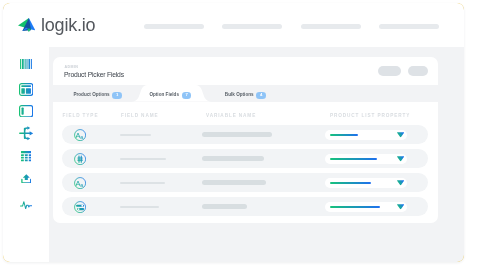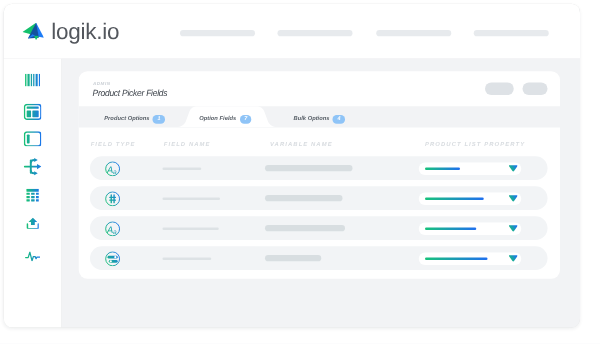--- a/index.html
+++ b/index.html
@@ -1,30 +1,30 @@
 <!DOCTYPE html>
 <html><head>
 <meta charset="utf-8">
 <style>
   html,body{margin:0;padding:0;}
   body{width:480px;height:275px;background:#ffffff;font-family:"Liberation Sans",sans-serif;overflow:hidden;-webkit-font-smoothing:antialiased;}
-  #app{position:absolute;left:3px;top:3px;width:461px;height:259px;border-radius:7px;overflow:hidden;background:#e5e5e5;
+  #app{position:absolute;left:3px;top:3px;width:461px;height:259px;border-radius:7px;overflow:hidden;background:#eab308;
        box-shadow:0 1px 3px rgba(16,24,40,0.07);}
   
   #topbar{position:absolute;left:0;top:0;width:461px;height:44px;background:#fff;box-shadow:0 0.6px 0 rgba(190,196,204,0.45);}
   #logo{position:absolute;left:15px;top:14.9px;width:17.2px;height:14.1px;}
   #wordmark{position:absolute;left:38px;top:13px;font-size:18px;line-height:18px;color:#53575d;letter-spacing:-0.2px;font-weight:400;}
   .navpill{position:absolute;top:21.1px;height:5px;border-radius:3px;background:#e7eaed;}
   
   #sidebar{position:absolute;left:0;top:44px;width:46px;height:215px;background:#fff;}
   .sideicon{position:absolute;left:0;width:46px;display:flex;justify-content:center;}
   
   #content{position:absolute;left:46px;top:44px;width:415px;height:215px;background:#f2f3f5;}
   .card{position:absolute;background:#fff;border-radius:7px;}
-  #card1{left:14px;top:10px;width:385px;height:166px;font-style:italic;}
+  #card1{left:4px;top:10px;width:385px;height:166px;}
   #card2{left:14px;top:187px;width:385px;height:27px;}
   .eyebrow{position:absolute;font-size:3.6px;letter-spacing:0.45px;color:#c9ced4;font-weight:700;}
   .cardtitle{position:absolute;font-size:7.3px;color:#3d434b;letter-spacing:-0.22px;transform:scaleX(0.93);transform-origin:left center;}
   .hbtn{position:absolute;border-radius:5px;background:#dee2e6;}
   
   #tabstrip{position:absolute;left:0;top:28.2px;width:385px;height:16.6px;background:#f2f3f5;}
   .tab{position:absolute;top:0;height:16.6px;display:flex;align-items:center;}
   .tablabel{font-size:4.6px;font-weight:700;color:#575e66;letter-spacing:0.02px;white-space:nowrap;position:relative;top:1.2px;}
   .badge{margin-left:2.8px;position:relative;top:2.3px;background:#8fc4f7;border-radius:3.3px;height:6.6px;width:9.6px;display:flex;align-items:center;
          justify-content:center;color:#fff;font-size:4.3px;font-weight:700;line-height:6.6px;}

